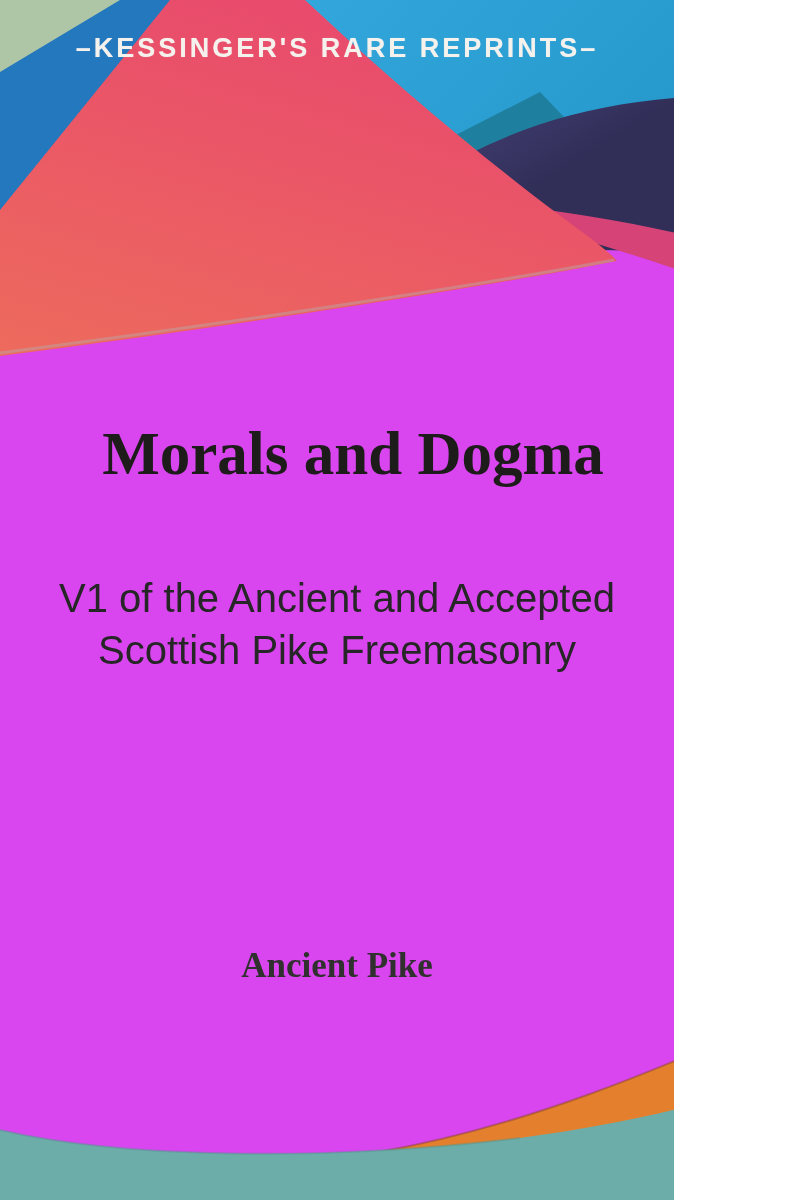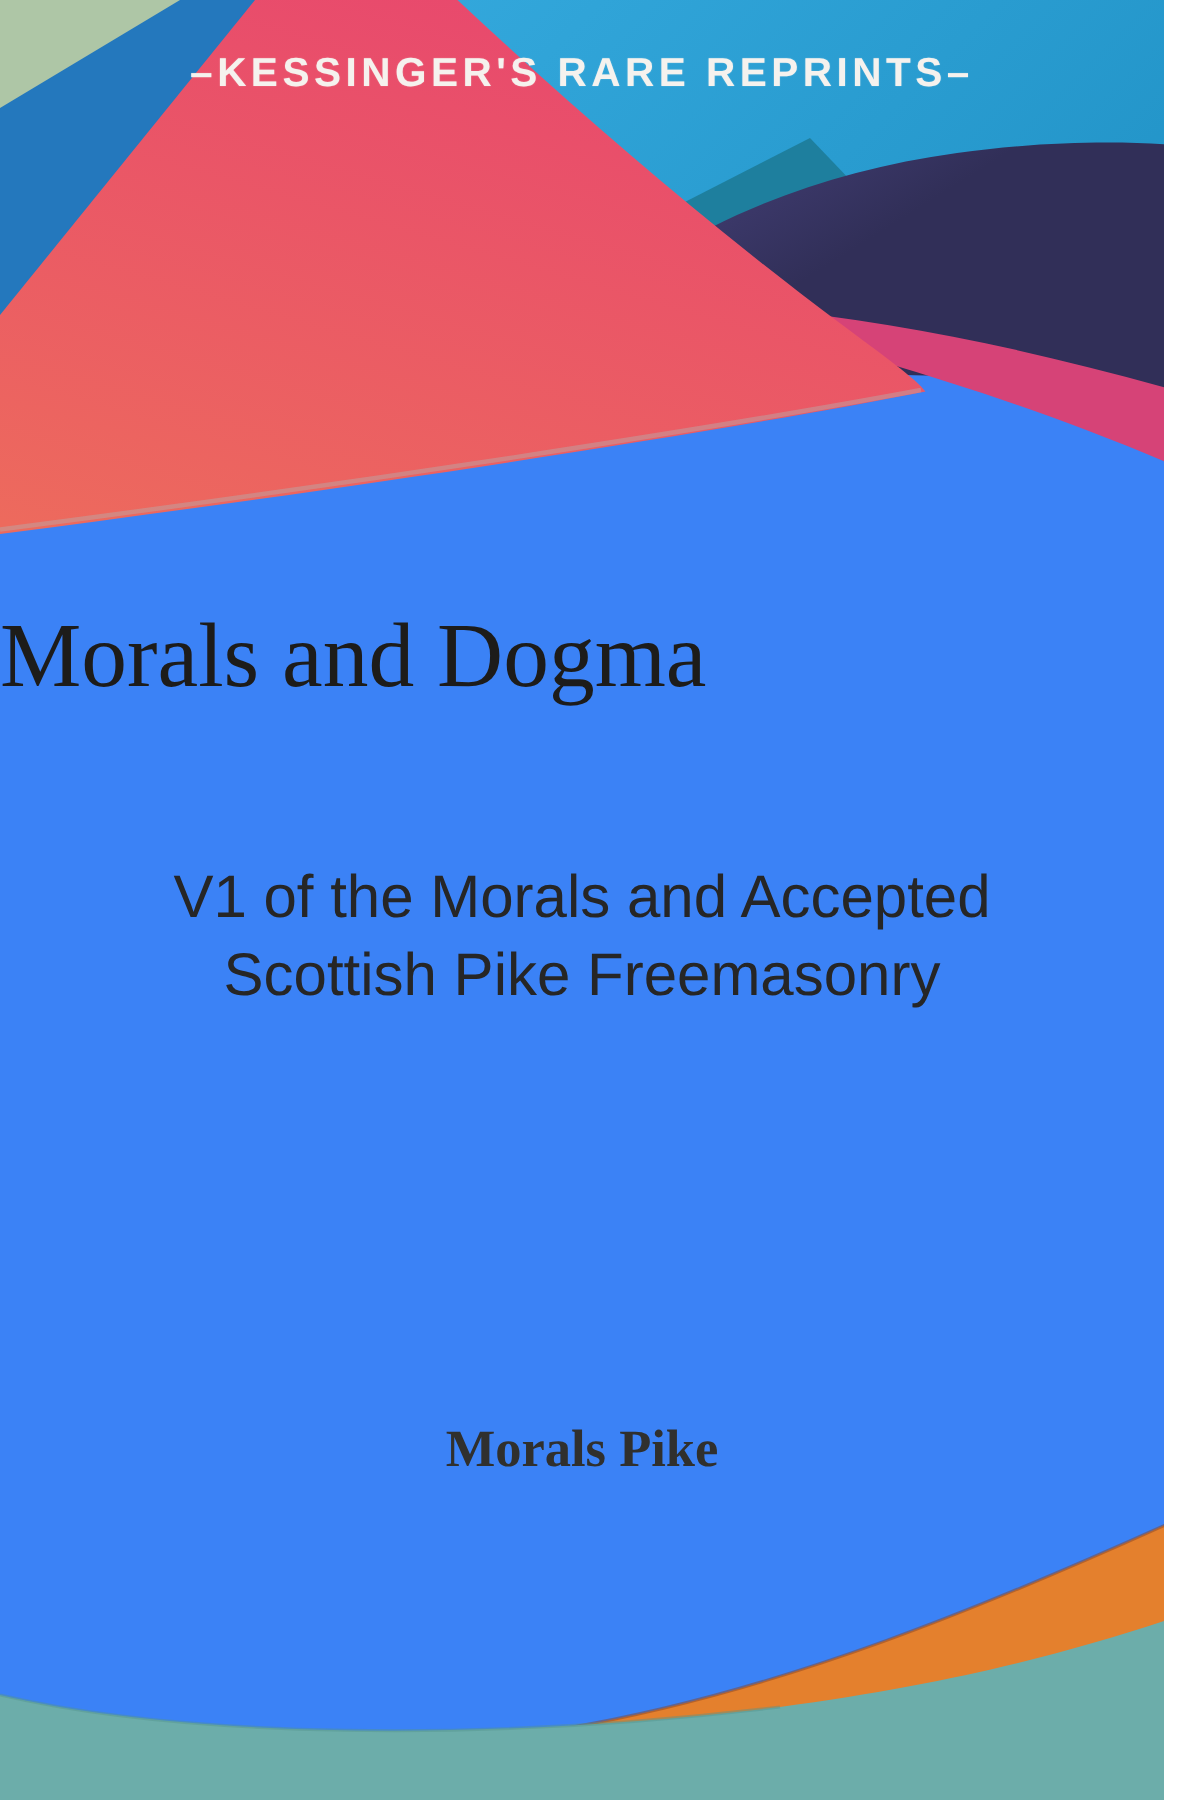--- a/index.html
+++ b/index.html
@@ -3,23 +3,23 @@
 <meta charset="utf-8">
 <style>
   html, body {
     margin: 0;
     padding: 0;
     background: #ffffff;
     font-family: "Liberation Sans", sans-serif;
   }
   .cover {
     position: relative;
-    width: 776px;
+    width: 674px;
     height: 1200px;
-    background: #3b82f6;
+    background: #d946ef;
     overflow: hidden;
   }
   .header-art, .footer-art {
     position: absolute;
     left: 0;
     display: block;
   }
   .header-art { top: 0; width: 796px; height: 480px; }
   .footer-art { top: 1000px; width: 796px; height: 200px; }
 
@@ -35,23 +35,24 @@
     letter-spacing: 3px;
     color: #f5f2ee;
     white-space: nowrap;
     text-shadow: 0 0 1px rgba(255,255,255,0.35);
   }
   .title {
     position: absolute;
     top: 403px;
     left: 0;
     width: 100%;
-    margin: 0;
+    margin: 16px;
+    text-align: center;
     font-family: "Liberation Serif", serif;
-    font-weight: 400;
+    font-weight: 700;
     font-size: 61px;
     color: #1d1c1a;
   }
   .subtitle {
     position: absolute;
     top: 572px;
     left: 0;
     width: 100%;
     text-align: center;
     font-family: "Liberation Sans", sans-serif;
@@ -111,25 +112,25 @@
     <path d="M110,0 L170,0 L0,210 L0,64 Z" fill="#2478bd"></path>
 
     <path d="M0,0 L120,0 L0,72 Z" fill="#aec6a6"></path>
   </svg>
 
   <div class="banner">–KESSINGER'S RARE REPRINTS–</div>
 
   <h1 class="title">Morals and Dogma</h1>
 
   <div class="subtitle">
-    <div>V1 of the Morals and Accepted</div>
+    <div>V1 of the Ancient and Accepted</div>
     <div>Scottish Pike Freemasonry</div>
   </div>
 
-  <div class="author">Morals Pike</div>
+  <div class="author">Ancient Pike</div>
 
   <svg class="footer-art" viewBox="0 0 796 200" preserveAspectRatio="none">
     <path d="M378,152 C520,128 660,70 796,8 L796,90 C660,118 520,150 378,154 Z" fill="#e4802d"></path>
     <path d="M378,152 C520,128 660,70 796,8" fill="none" stroke-width="2" opacity="0.5" stroke="#8a4527"></path>
     <path d="M0,130 C120,158 320,162 520,138 C640,122 720,100 796,74 L796,200 L0,200 Z" fill="#6cadaa"></path>
     <path d="M0,130 C120,158 320,162 520,138" fill="none" stroke-width="2" opacity="0.45" stroke="#55948f"></path>
   </svg>
 
 </div>
 

